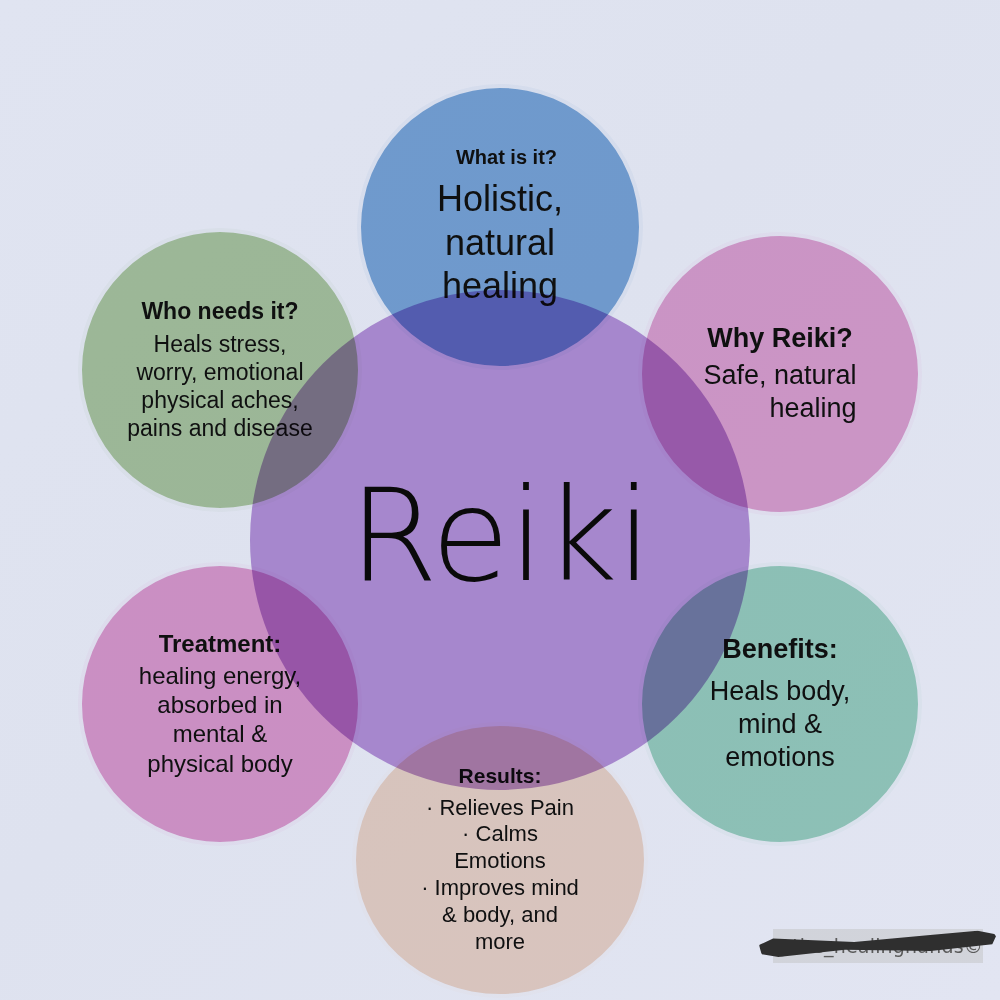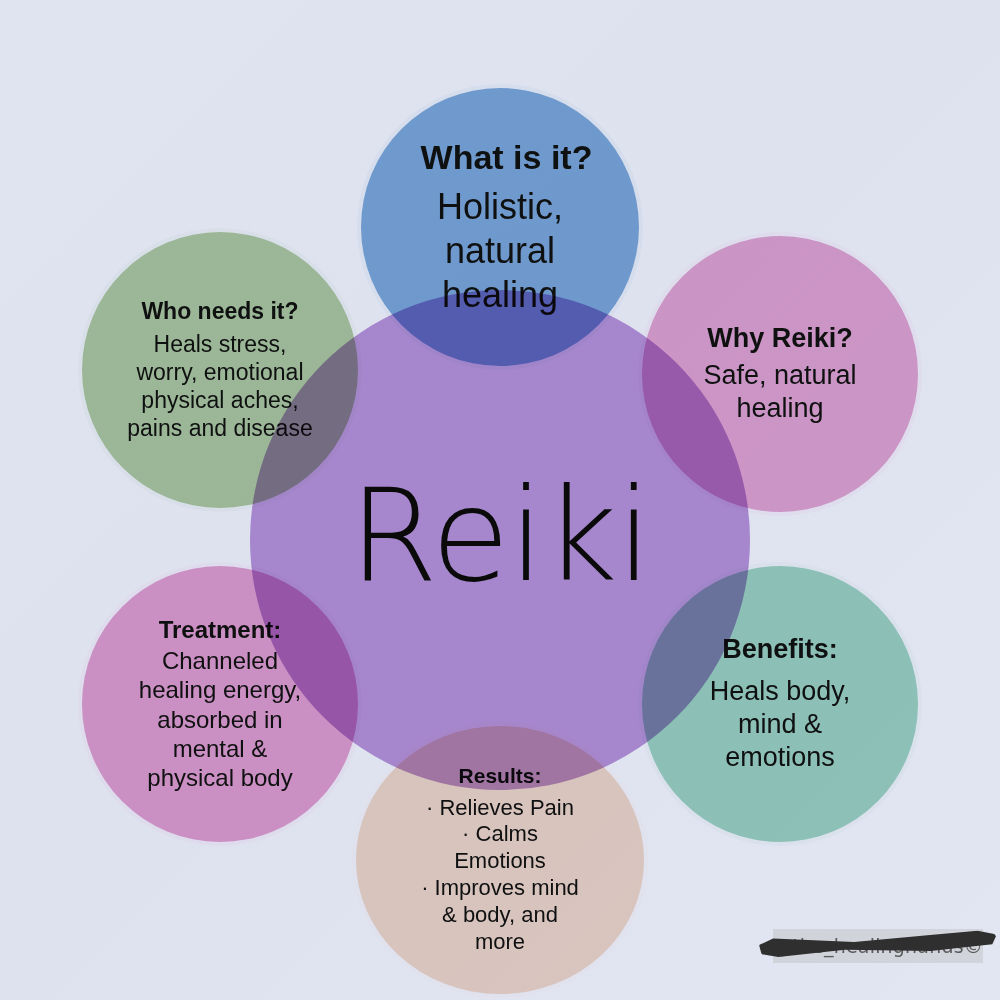--- a/index.html
+++ b/index.html
@@ -67,21 +67,21 @@
   }
   .petal .p-body span { display: block; }
 
   
   #petal-what {
     left: 357px; top: 84px;
     width: 286px; height: 286px;
     background: #7fadda;
     z-index: 4;
   }
-  #petal-what .p-title { font-size: 34px; margin-bottom: 8px; margin-left: 13px; }
+  #petal-what .p-title { font-size: 20px; margin-bottom: 8px; margin-left: 13px; }
   #petal-what .p-body  { font-size: 36px; }
 
   
   #petal-who {
     left: 78px; top: 228px;
     width: 284px; height: 284px;
     background: #b2ceA1;
     z-index: 5;
   }
   #petal-who .p-title { font-size: 23px; margin-bottom: 6px; }
@@ -180,32 +180,31 @@
   <div class="petal" id="petal-who" style="background: rgb(178, 206, 161);">
     <div class="p-title">Who needs it?</div>
     <div class="p-body">
         <span>Heals stress,</span>
         <span>worry, emotional</span>
         <span>physical aches,</span>
         <span>pains and disease</span>
       </div>
   </div>
 
-  <div class="petal" id="petal-why" style="background: rgb(232, 167, 210);">
+  <div class="petal" id="petal-why" style="background: rgb(232, 167, 210); text-align: right;">
     <div class="p-title">Why Reiki?</div>
     <div class="p-body">
         <span>Safe, natural</span>
         <span>healing</span>
       </div>
   </div>
 
   <div class="petal" id="petal-treatment" style="background: rgb(232, 161, 208);">
     <div class="p-title">Treatment:</div>
     <div class="p-body">
-        <span>Channeled</span>
         <span>healing energy,</span>
         <span>absorbed in</span>
         <span>mental &amp;</span>
         <span>physical body</span>
       </div>
   </div>
 
   <div class="petal" id="petal-benefits" style="background: rgb(160, 215, 193);">
     <div class="p-title">Benefits:</div>
     <div class="p-body">

